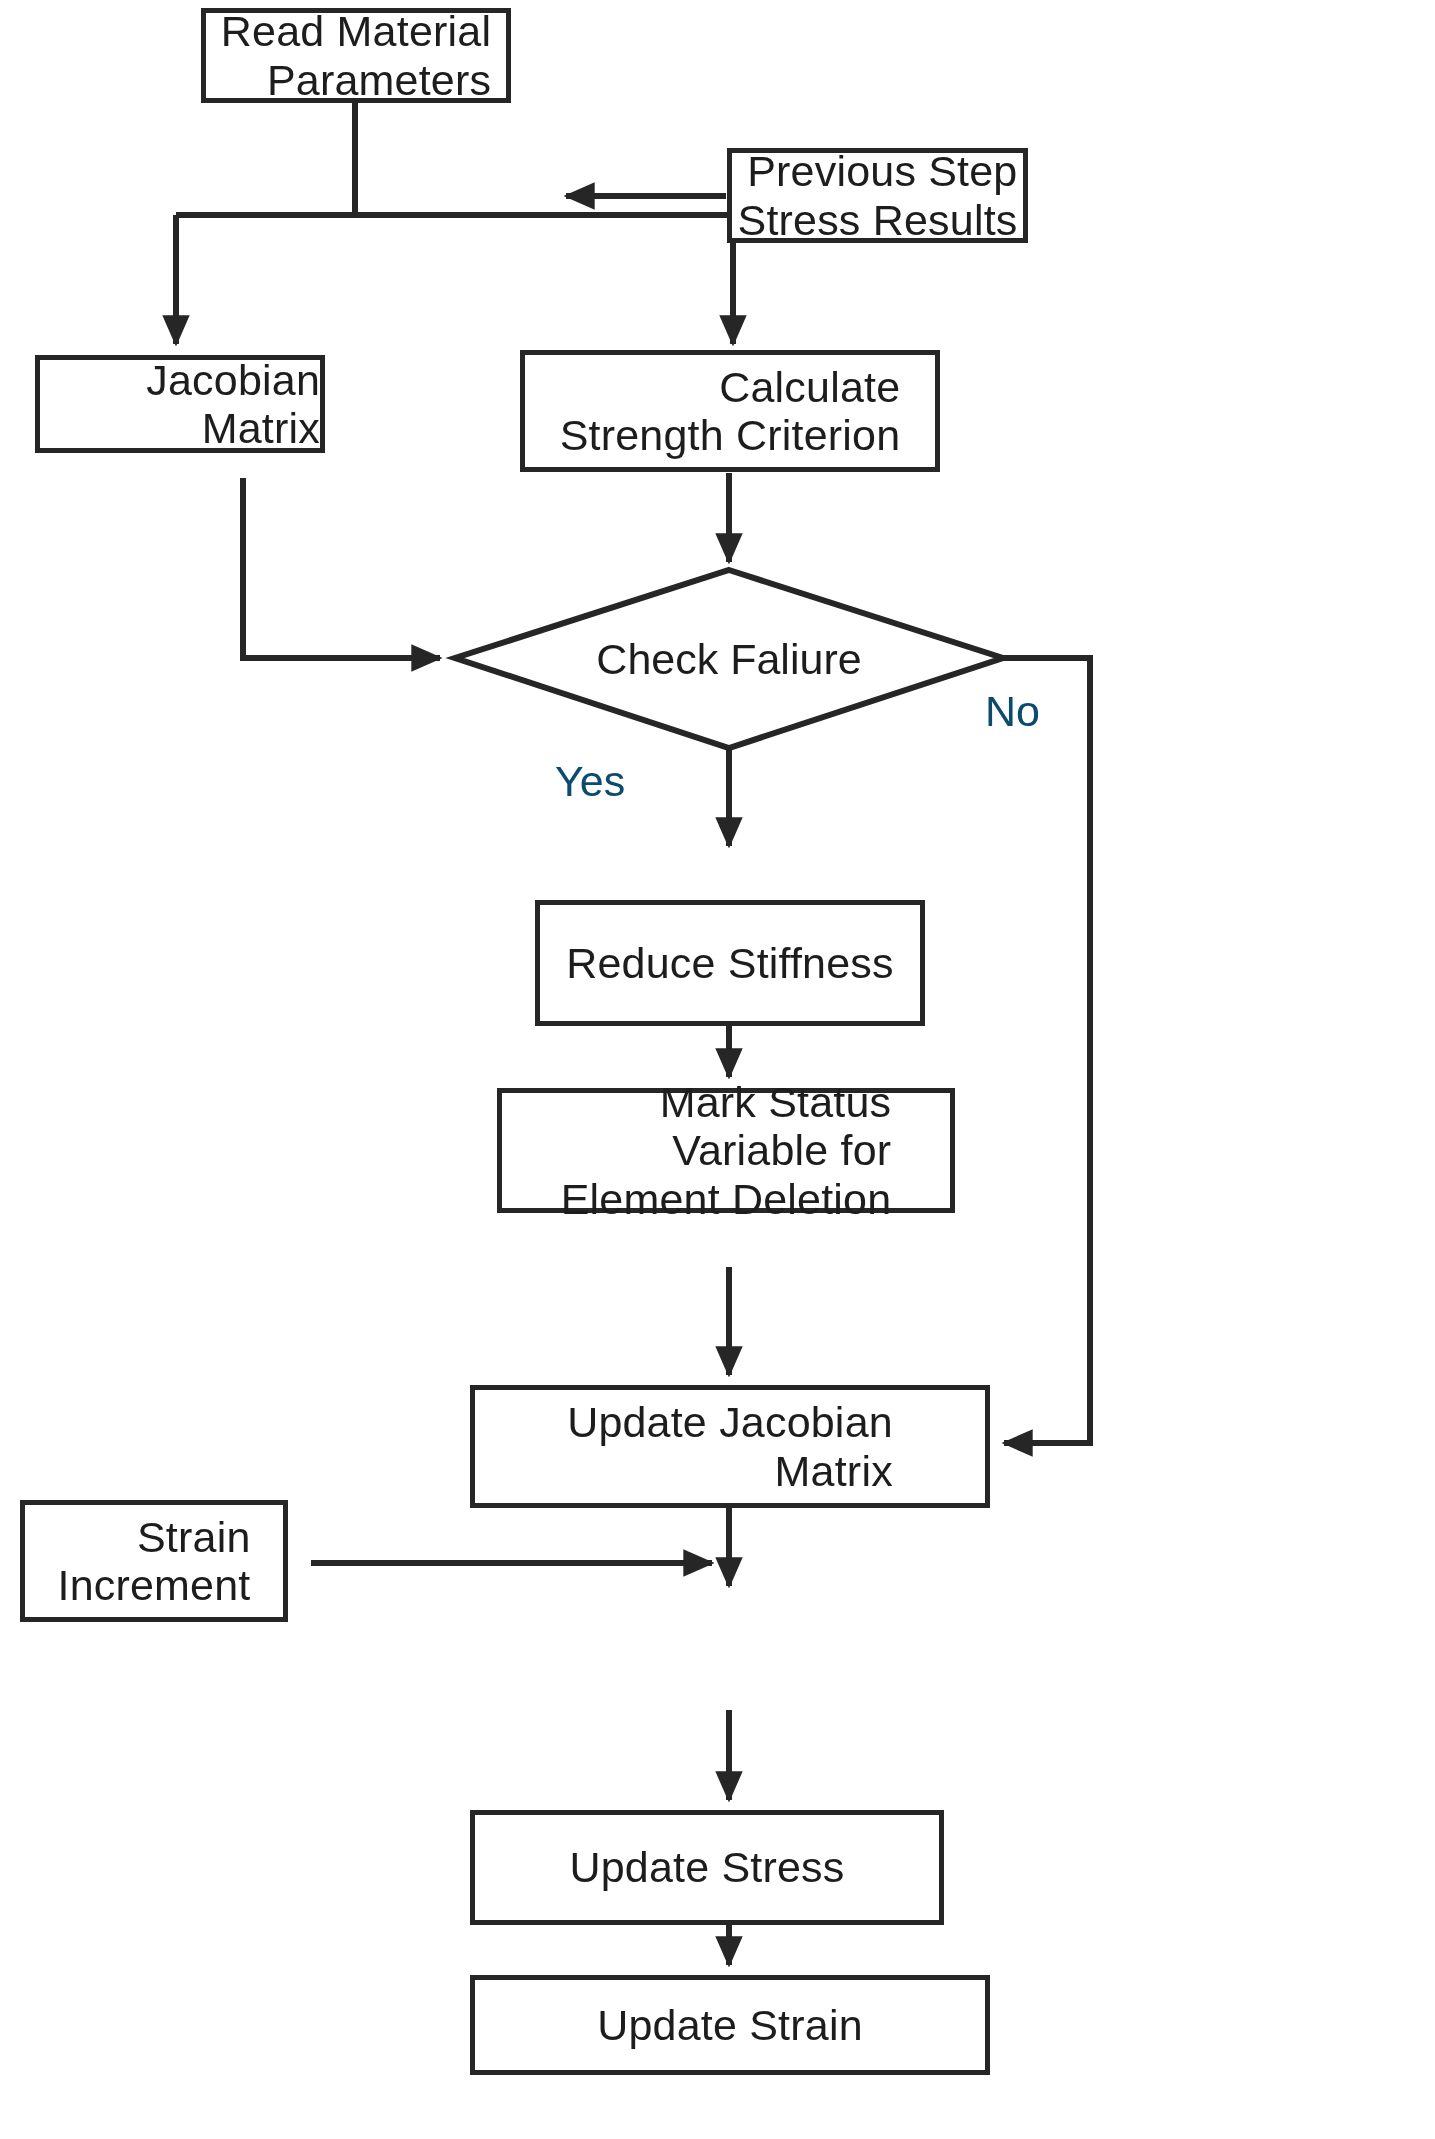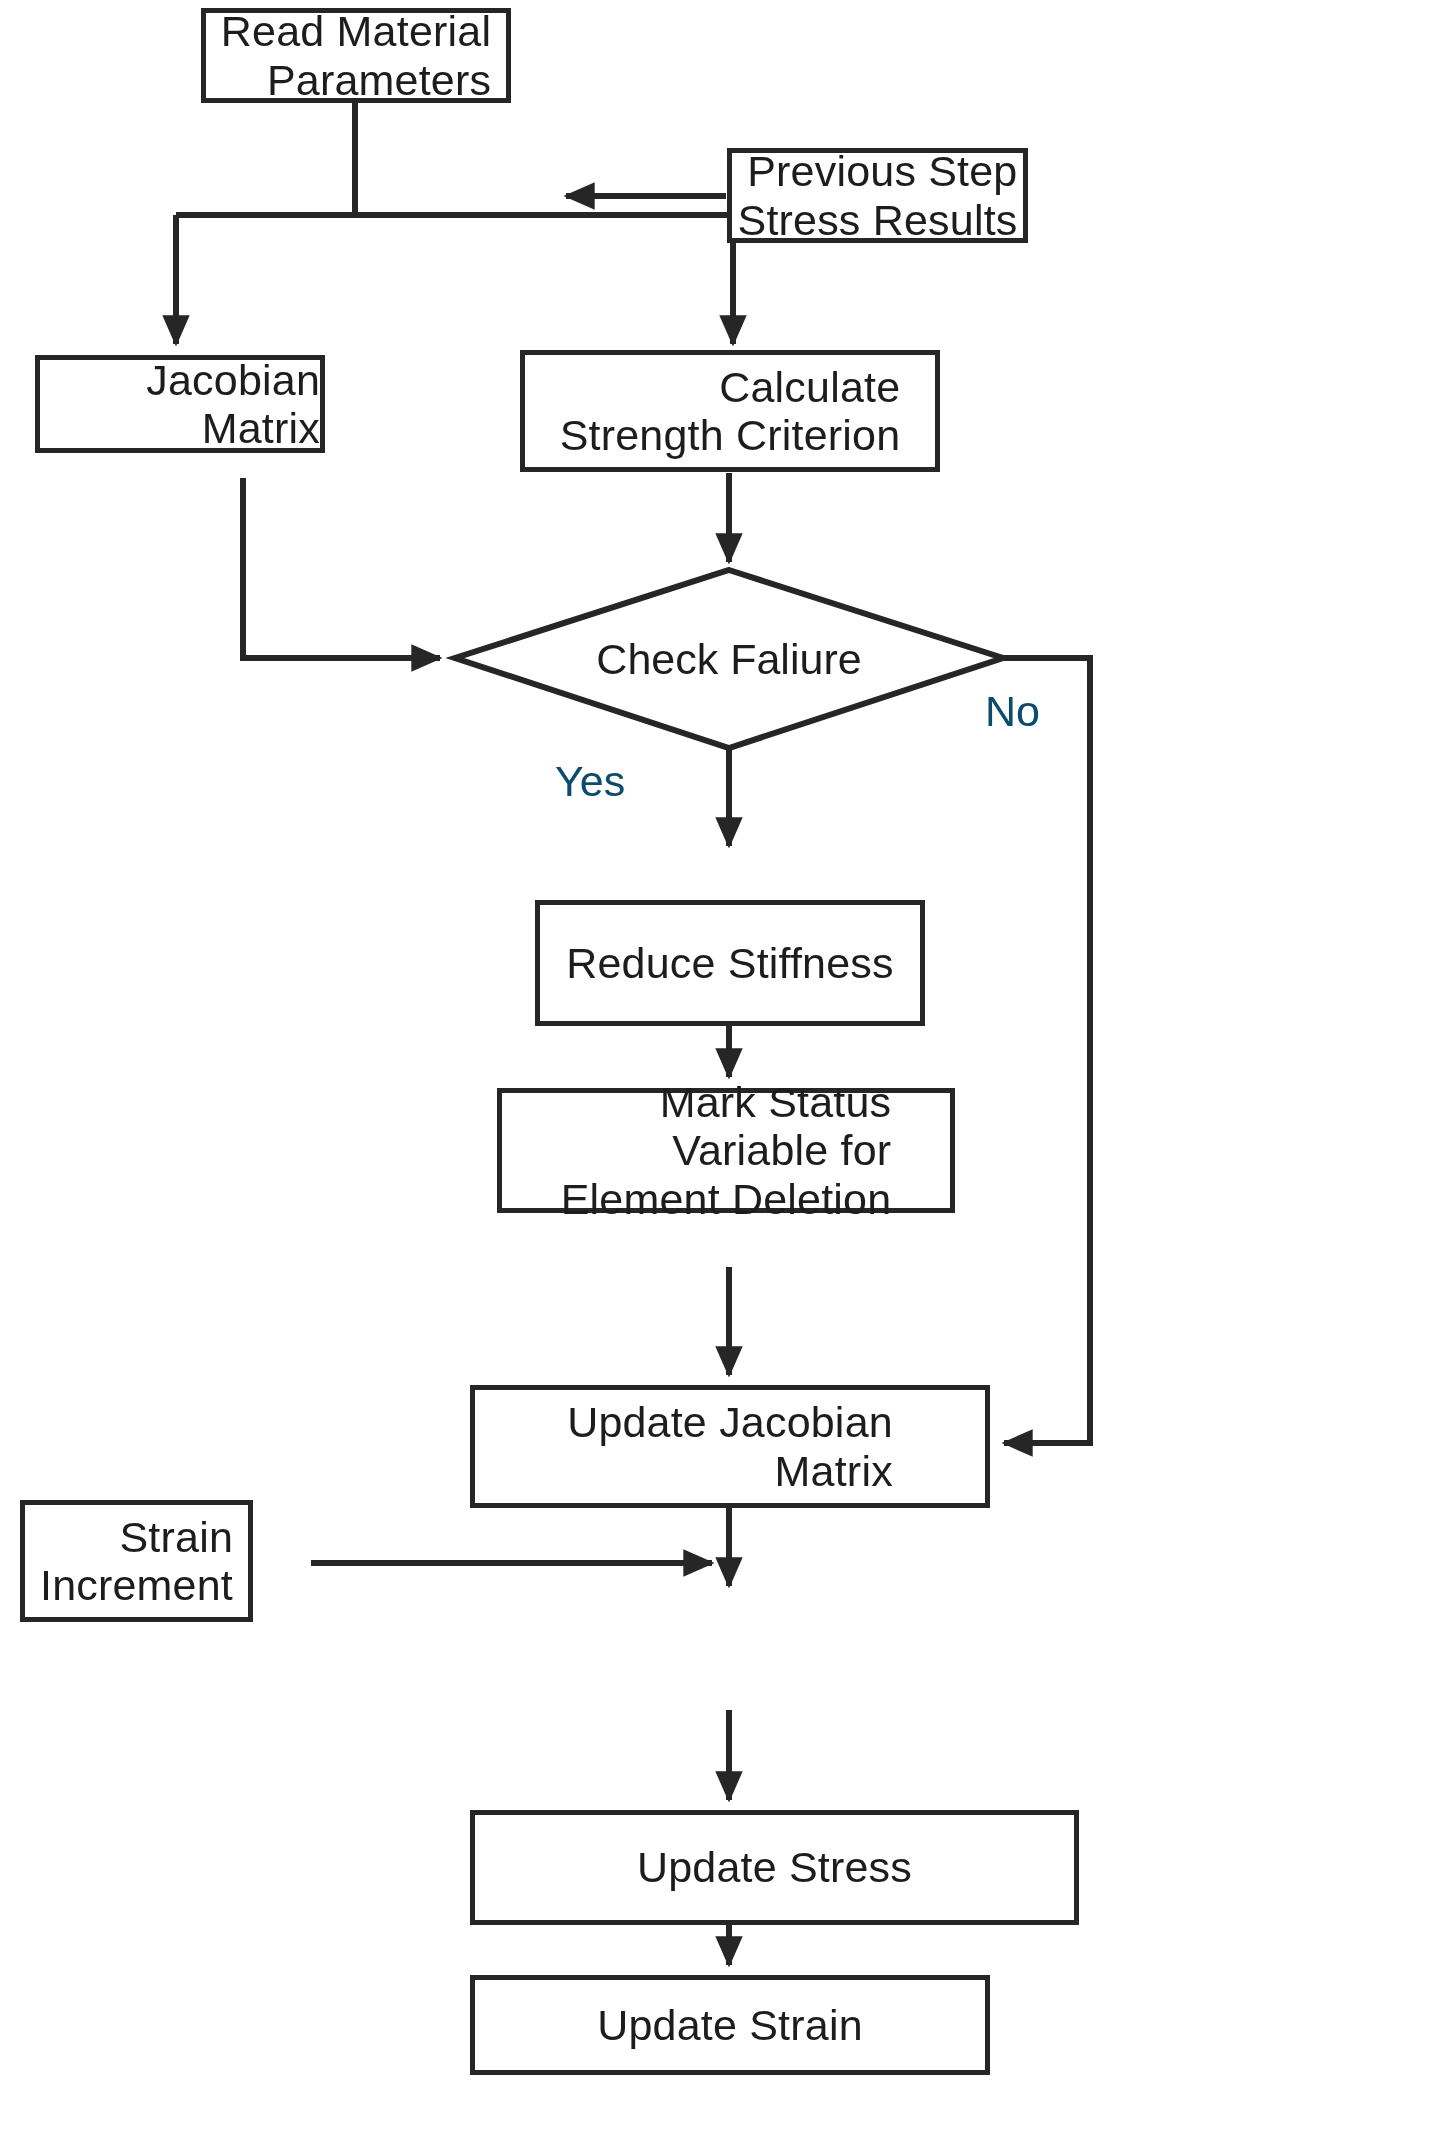--- a/index.html
+++ b/index.html
@@ -147,27 +147,27 @@
     <span>Mark Status
 Variable for
 Element Deletion</span>
   </div>
 
   <div class="node" style="left: 470px; top: 1385px; width: 520px; height: 123px;">
     <span>Update Jacobian
 Matrix</span>
   </div>
 
-  <div class="node" style="left: 20px; top: 1500px; width: 233px; height: 122px;">
+  <div class="node" style="left: 20px; top: 1500px; width: 268px; height: 122px;">
     <span>Strain
 Increment</span>
   </div>
 
 
-  <div class="node" style="left: 470px; top: 1810px; width: 609px; height: 115px;">
+  <div class="node" style="left: 470px; top: 1810px; width: 474px; height: 115px;">
     <span>Update Stress</span>
   </div>
 
   <div class="node" style="left: 470px; top: 1975px; width: 520px; height: 100px;">
     <span>Update Strain</span>
   </div>
 
 </div>
 
 </body></html>

